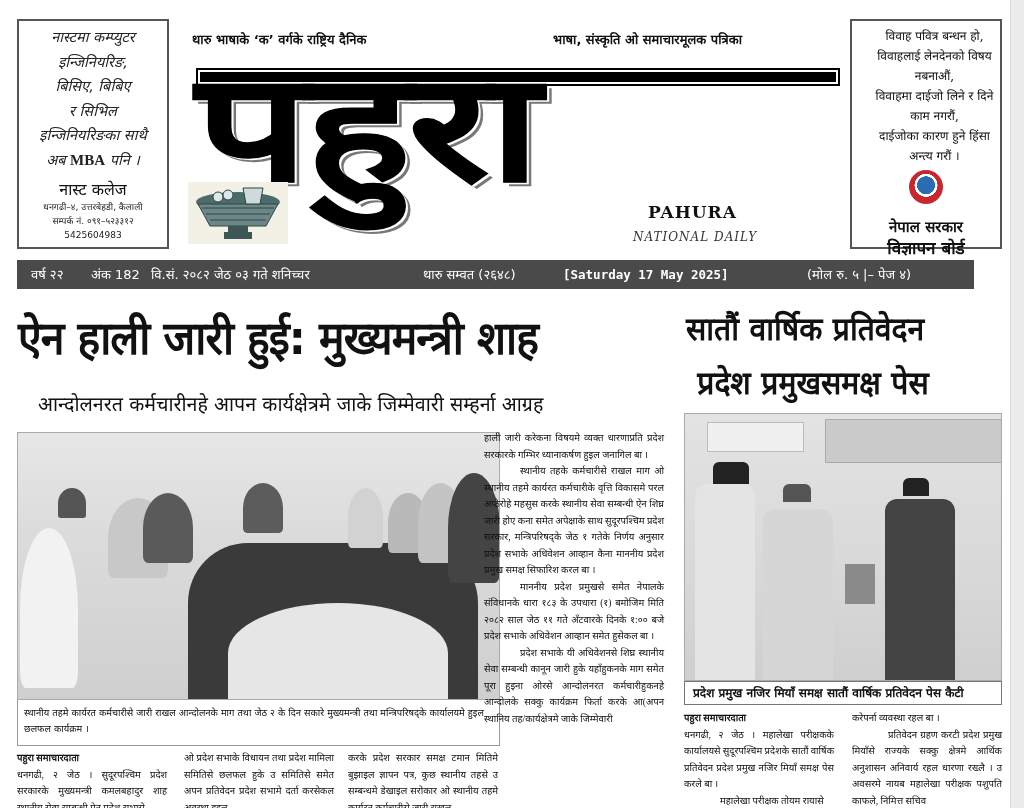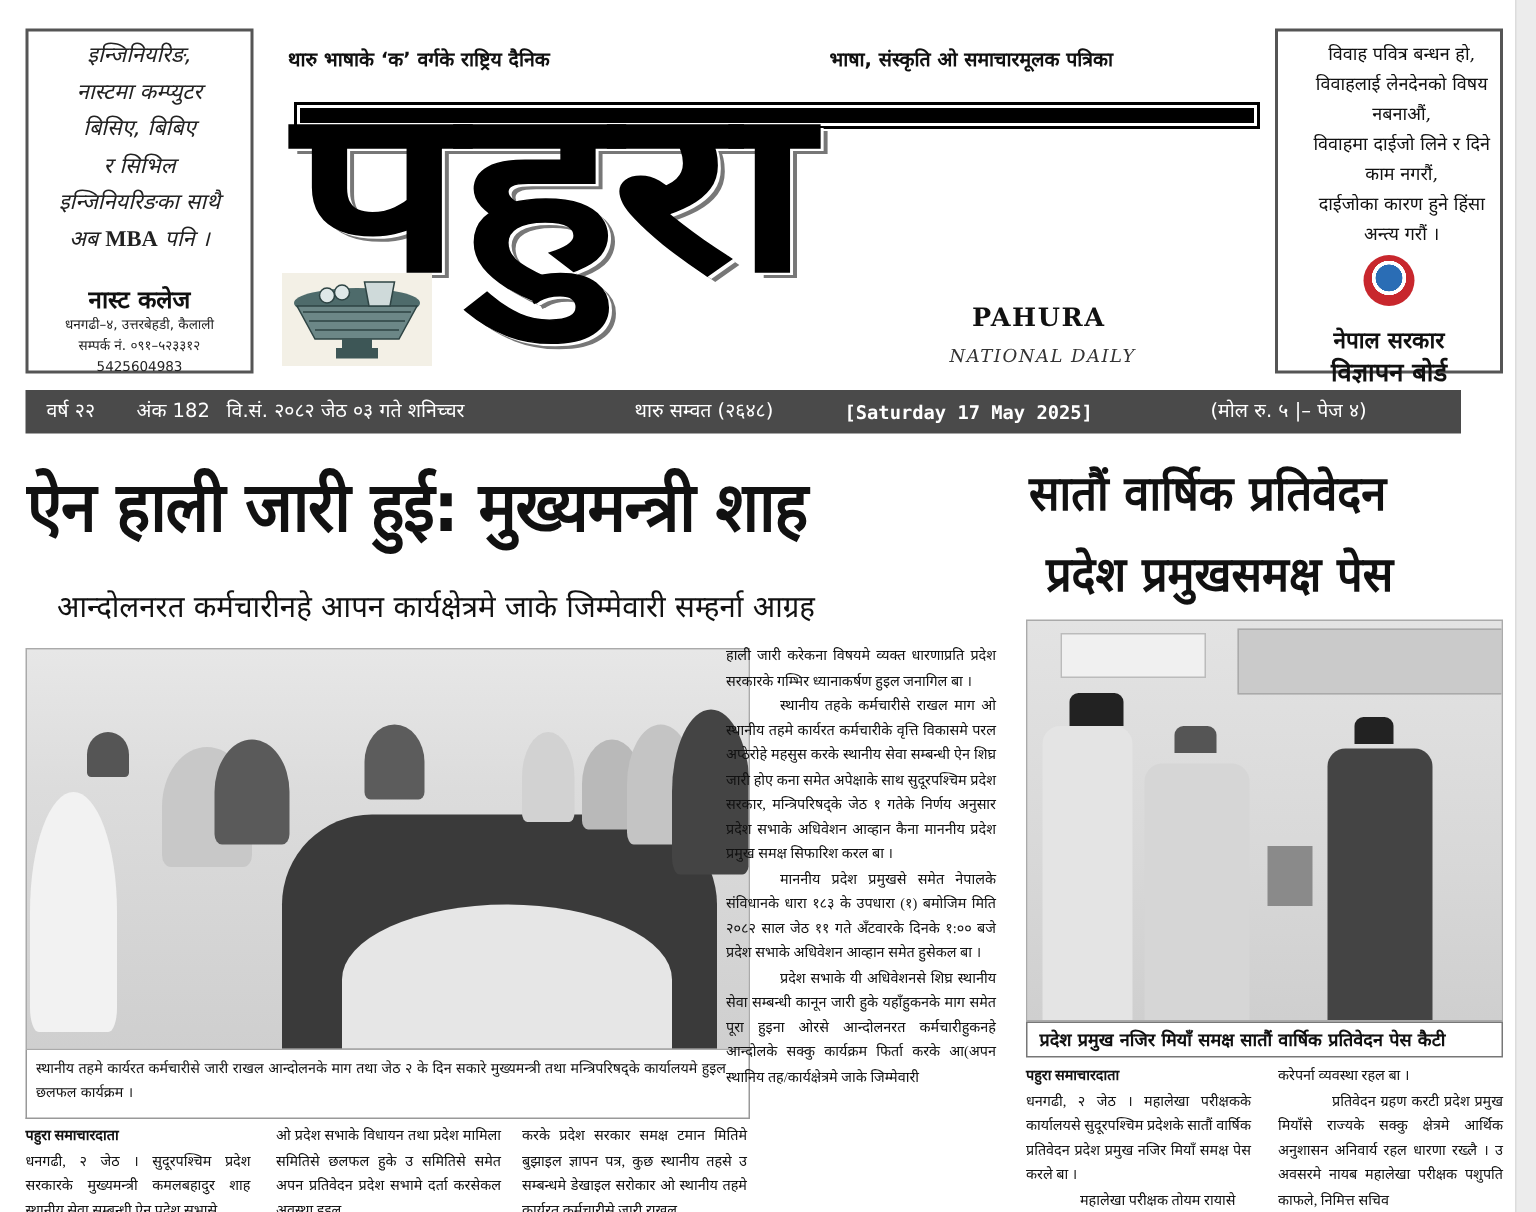--- a/index.html
+++ b/index.html
@@ -2,21 +2,21 @@
 <html><head>
 <meta charset="utf-8">
 <style>
   html,body{margin:0;padding:0;}
   body{width:1024px;height:808px;overflow:hidden;background:#fff;position:relative;font-family:"DejaVu Serif",serif;color:#111;}
   .abs{position:absolute;}
   .box{border:2px solid #555;box-sizing:border-box;background:#fff;}
   .ad-left{left:17px;top:19px;width:152px;height:230px;text-align:center;}
   .ad-left .ital{font-family:"DejaVu Sans",sans-serif;font-style:italic;font-size:14.5px;line-height:24.5px;margin-top:4px;color:#222;}
   .ad-left .ital b{font-family:"Liberation Serif",serif;font-style:normal;font-size:15px;}
-  .ad-left .college{font-family:"DejaVu Sans",sans-serif;font-weight:bold;font-size:16px;margin-top:16px;}
+  .ad-left .college{font-family:"DejaVu Sans",sans-serif;font-weight:normal;font-size:16px;margin-top:6px;}
   .ad-left .small{font-family:"DejaVu Sans",sans-serif;font-size:9px;line-height:14px;color:#222;}
   .ad-right{left:850px;top:19px;width:152px;height:230px;text-align:center;}
   .ad-right .msg{font-family:"DejaVu Serif",serif;font-size:12px;line-height:20px;margin-top:5px;color:#111;padding-left:17px;}
   .ad-right .emblem{width:34px;height:34px;border-radius:50%;margin:4px auto 0;background:radial-gradient(circle at 50% 45%,#2a6db5 0 35%,#fff 36% 45%,#c8272d 46% 100%);}
   .ad-right .gov{font-family:"DejaVu Sans",sans-serif;font-weight:bold;font-size:15px;margin-top:12px;}
   .ad-right .board{font-family:"DejaVu Sans",sans-serif;font-weight:bold;font-size:17px;}
   .tag{font-family:"DejaVu Sans",sans-serif;font-size:13px;font-weight:bold;color:#111;}
   .masthead{left:196px;top:58px;width:640px;height:160px;}
   .masthead-text{font-family:"DejaVu Sans",sans-serif;font-weight:900;font-size:150px;line-height:140px;letter-spacing:-2px;color:#000;
      -webkit-text-stroke:1px #000;text-shadow:2px 2px 0 #fff,4px 4px 0 #777;transform:scaleX(1.32);transform-origin:left top;white-space:nowrap;}
@@ -52,22 +52,22 @@
   .cap2{left:684px;top:681px;width:318px;height:24px;border:1px solid #777;box-sizing:border-box;font-family:"DejaVu Serif",serif;font-weight:bold;font-size:12px;line-height:22px;padding-left:8px;white-space:nowrap;}
   .c4{left:684px;top:710px;width:150px;}
   .c5{left:852px;top:710px;width:150px;}
   .scrollbar{left:1010px;top:0;width:14px;height:808px;background:#ececec;border-left:1px solid #dcdcdc;}
 </style>
 </head>
 <body>
 
 <div class="abs box ad-left">
   <div class="ital">
+    <div>नास्टमा कम्प्युटर</div>
     <div>इन्जिनियरिङ,</div>
-    <div>नास्टमा कम्प्युटर</div>
     <div>बिसिए, बिबिए</div>
     <div>र सिभिल</div>
     <div>इन्जिनियरिङका साथै</div>
     <div><span>अब </span><b>MBA</b><span> पनि ।</span></div>
   </div>
   <div class="college">नास्ट कलेज</div>
   <div class="small">धनगढी–४, उत्तरबेहडी, कैलाली</div>
   <div class="small">सम्पर्क नं. ०९१–५२३३१२</div>
   <div class="small">5425604983</div>
 </div>

